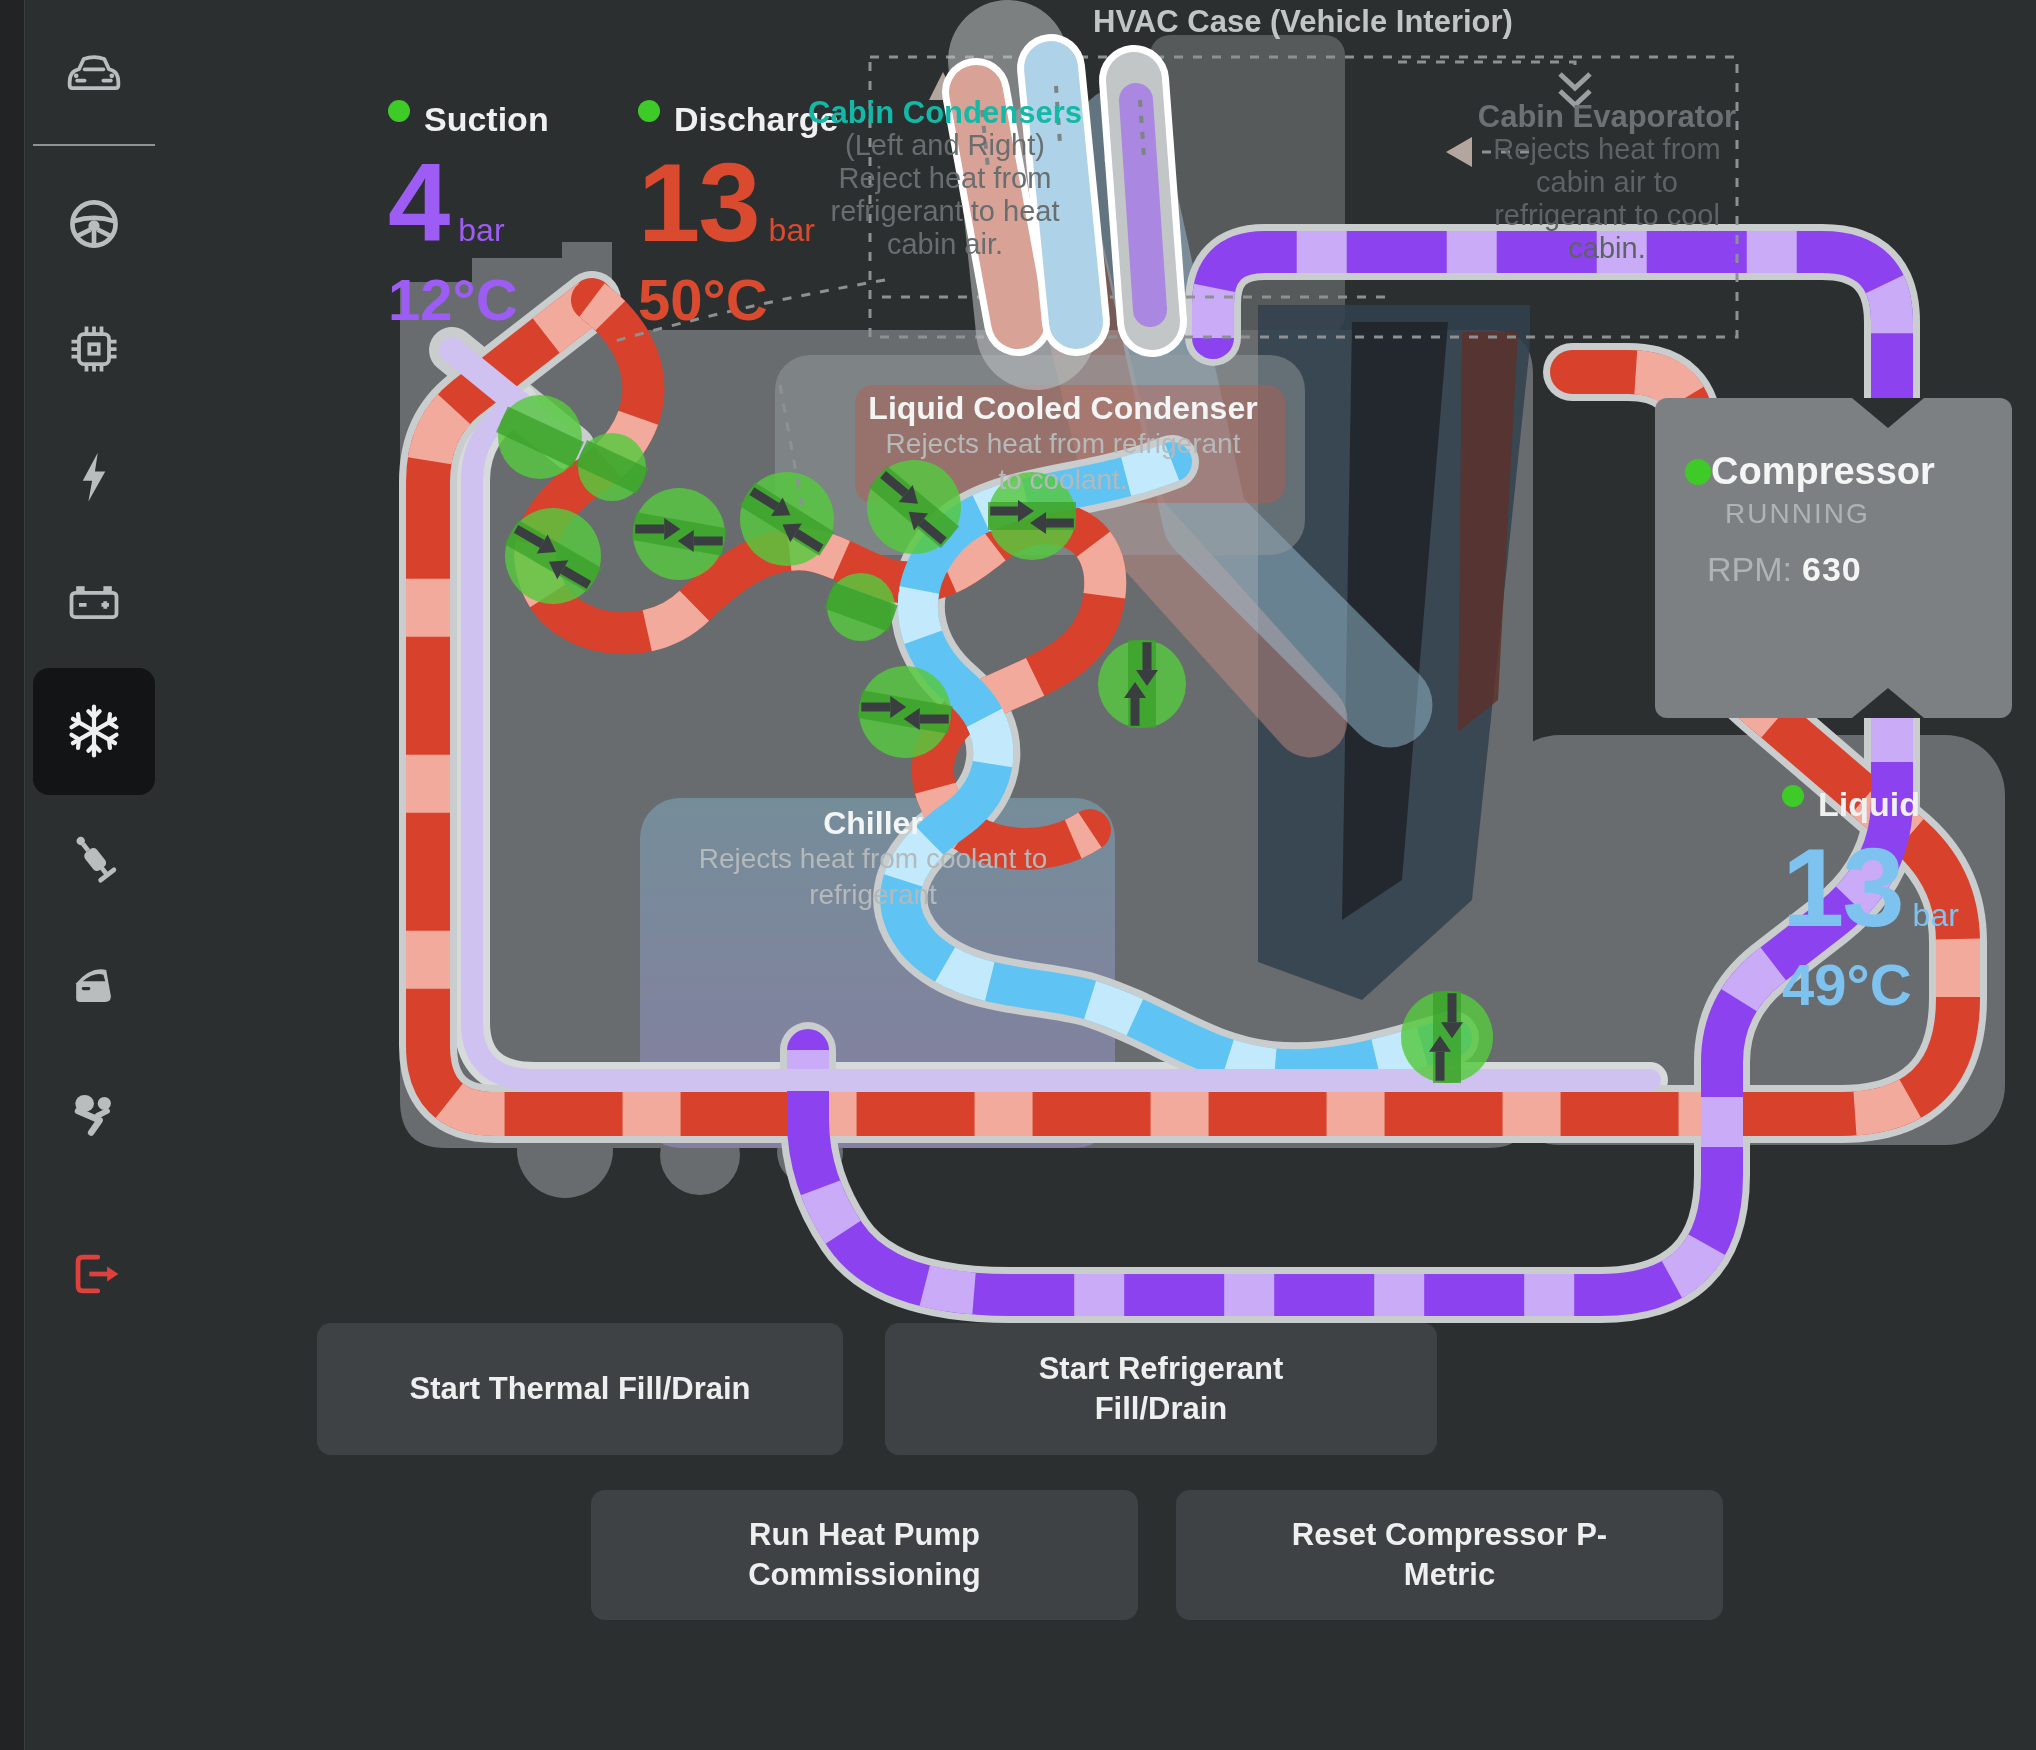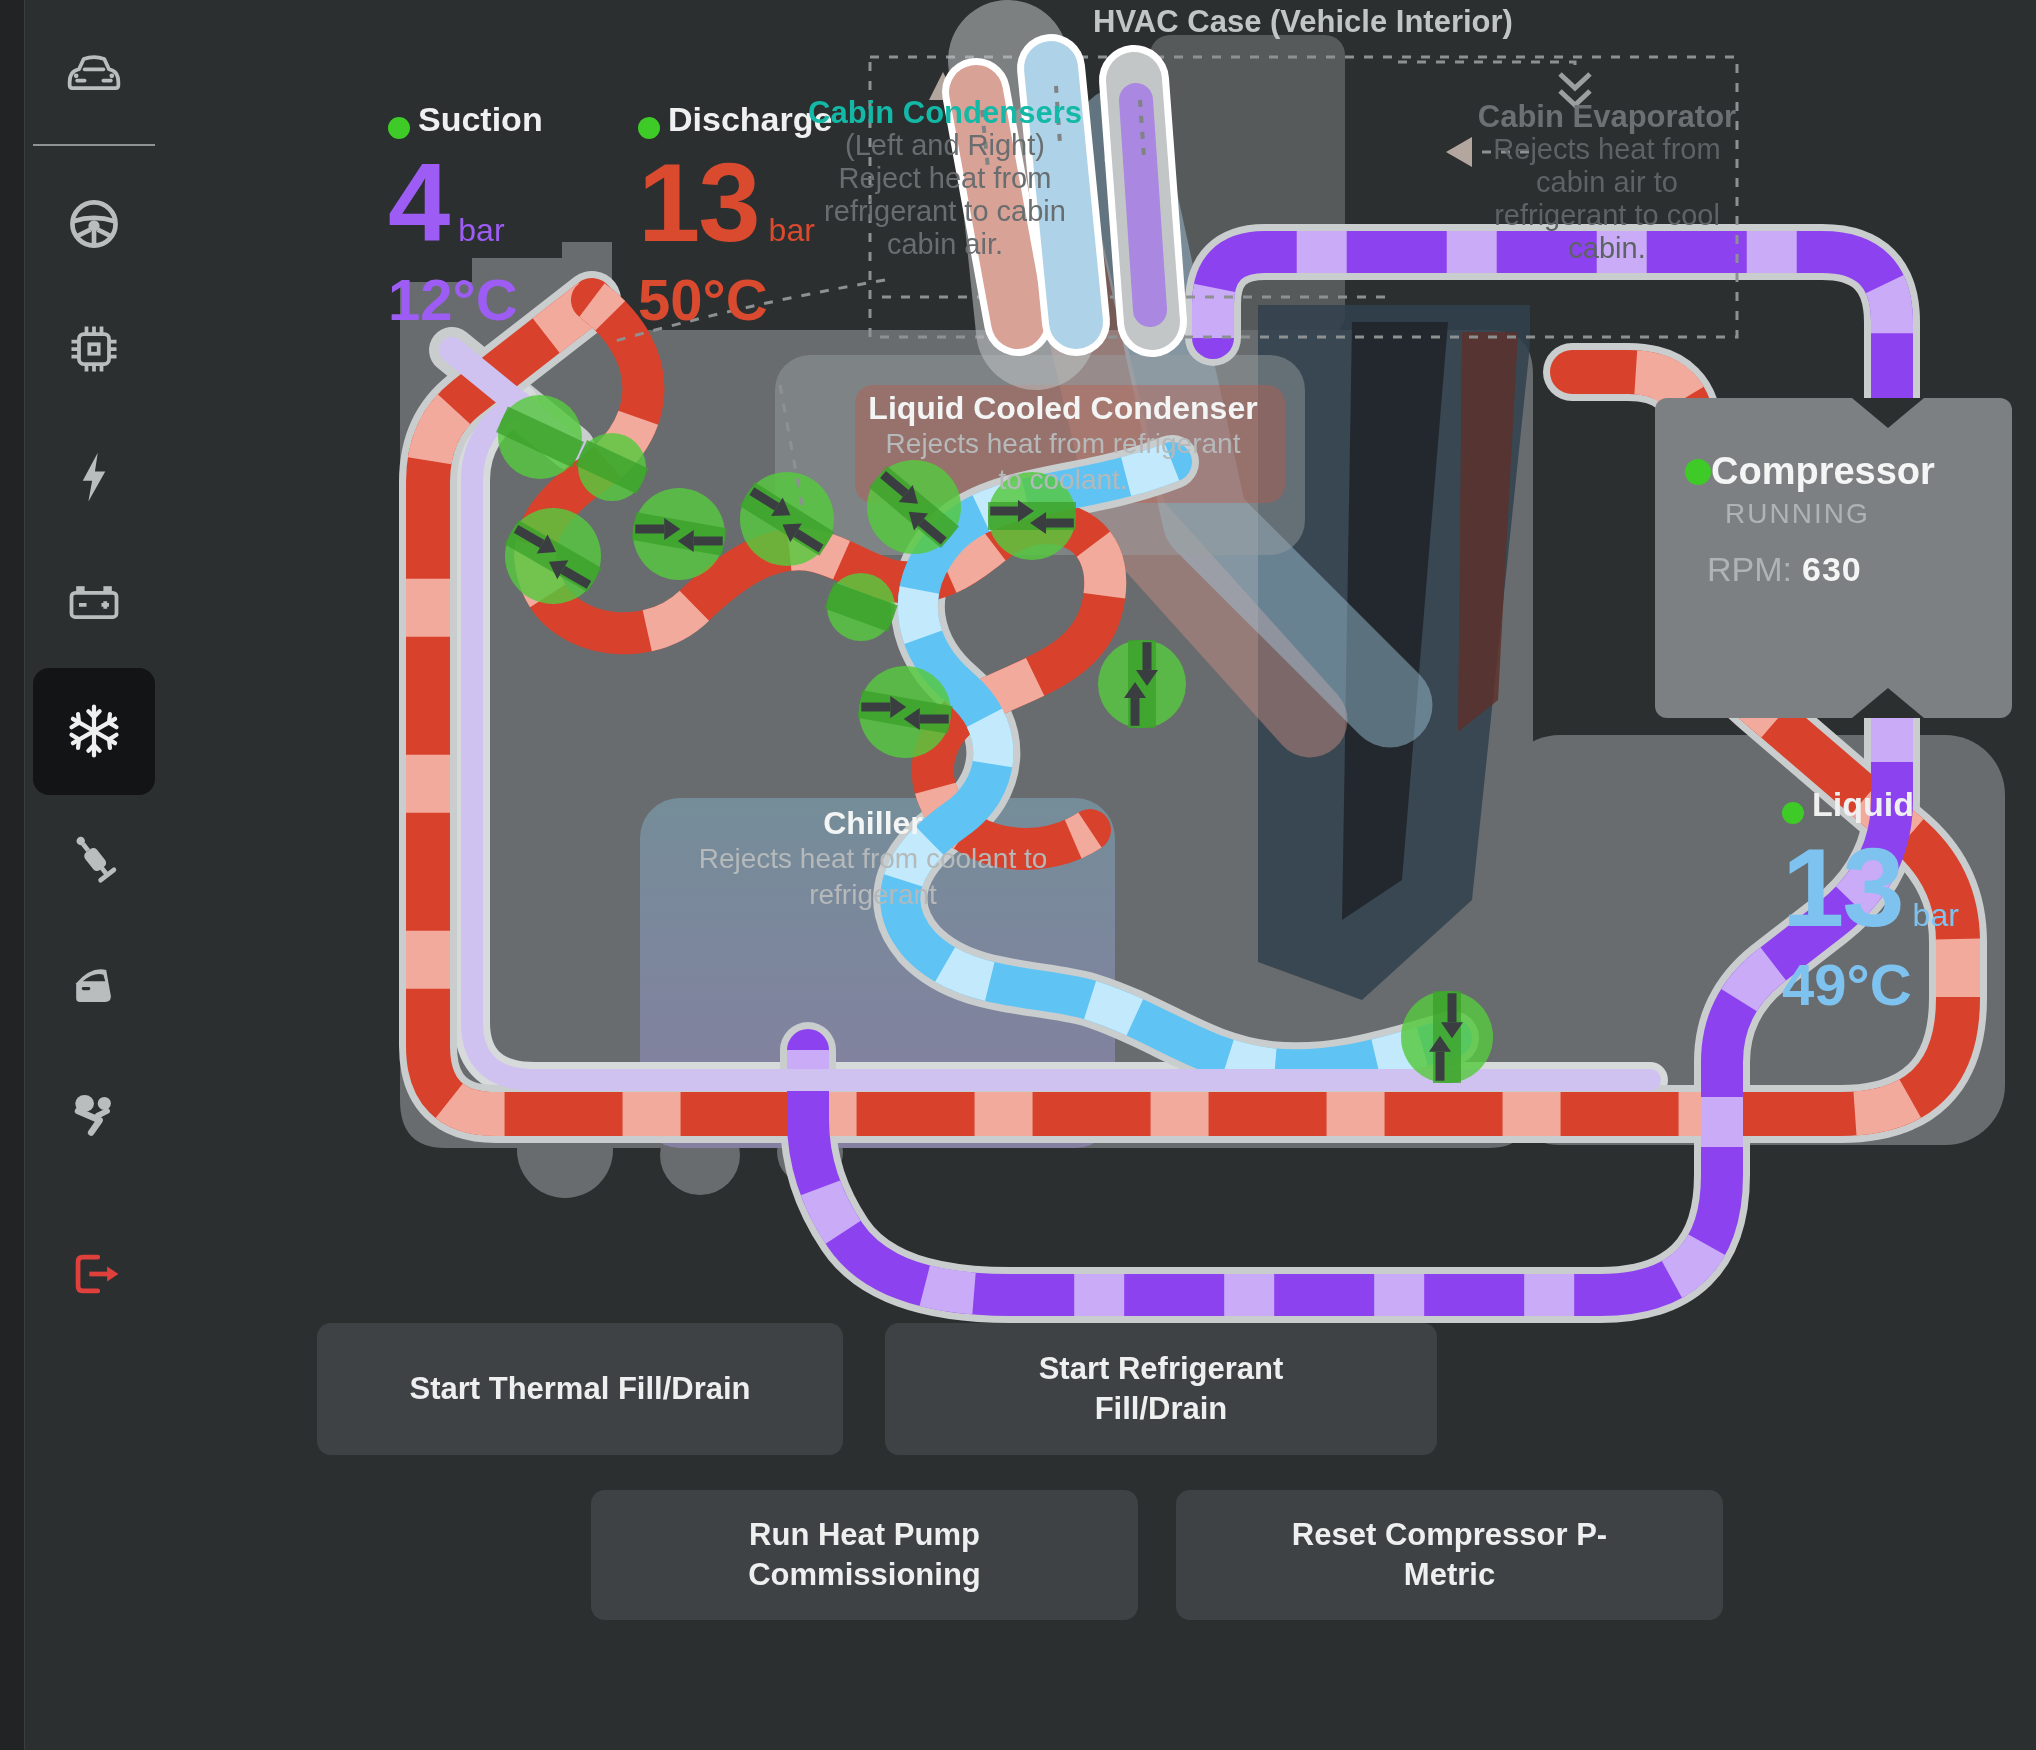--- a/index.html
+++ b/index.html
@@ -7,21 +7,21 @@
          font-family:"Liberation Sans",sans-serif;color:#eff1f1;}
   .abs{position:absolute;}
   
   #edge-strip{left:0;top:0;width:24px;height:1750px;background:#212324;border-right:1px solid #3a3d3e;}
   .side-item{left:51px;width:86px;height:86px;display:flex;align-items:center;justify-content:center;}
   .side-item svg{width:60px;height:60px;}
   #side-divider{left:33px;top:144px;width:122px;height:2px;background:#8f9394;}
   #thermal-tile{left:33px;top:668px;width:122px;height:127px;background:#121415;border-radius:16px;}
   
   .gauge{display:flex;flex-direction:column;}
-  .gauge-head{display:flex;align-items:flex-end;gap:8px;font-size:34px;font-weight:bold;color:#eff1f1;}
+  .gauge-head{display:flex;align-items:flex-start;gap:14px;font-size:34px;font-weight:bold;color:#eff1f1;}
   .dot{width:22px;height:22px;border-radius:50%;background:#3ecb28;flex:0 0 auto;}
   .gauge-num{display:flex;align-items:baseline;line-height:1;margin-top:8px;}
   .gauge-num .big{font-size:112px;font-weight:bold;letter-spacing:-2px;}
   .gauge-num .unit{font-size:32px;font-weight:normal;margin-left:10px;}
   .gauge-temp{font-size:58px;font-weight:bold;line-height:1;margin-top:12px;}
   .purple{color:#9d5df5;} .red{color:#d94a2e;} .blue{color:#7ec3f0;}
   
   #hvac-title{left:1003px;top:4px;width:600px;text-align:center;font-size:31px;font-weight:bold;color:#c2c5c6;}
   .hvac-block{width:320px;text-align:center;line-height:33px;font-size:29px;}
   .hvac-block .t{font-size:31px;font-weight:bold;}
@@ -373,21 +373,21 @@
       </div>
     <div class="gauge-temp blue">49°C</div>
   </div>
 
   <div class="abs" id="hvac-title">HVAC Case (Vehicle Interior)</div>
 
   <div class="abs hvac-block" id="condensers-block">
     <div class="t">Cabin Condensers</div>
     <div>(Left and Right)</div>
     <div>Reject heat from</div>
-    <div>refrigerant to cabin</div>
+    <div>refrigerant to heat</div>
     <div>cabin air.</div>
   </div>
 
   <div class="abs hvac-block" id="evaporator-block">
     <div class="t">Cabin Evaporator</div>
     <div>Rejects heat from</div>
     <div>cabin air to</div>
     <div>refrigerant to cool</div>
     <div>cabin.</div>
   </div>

